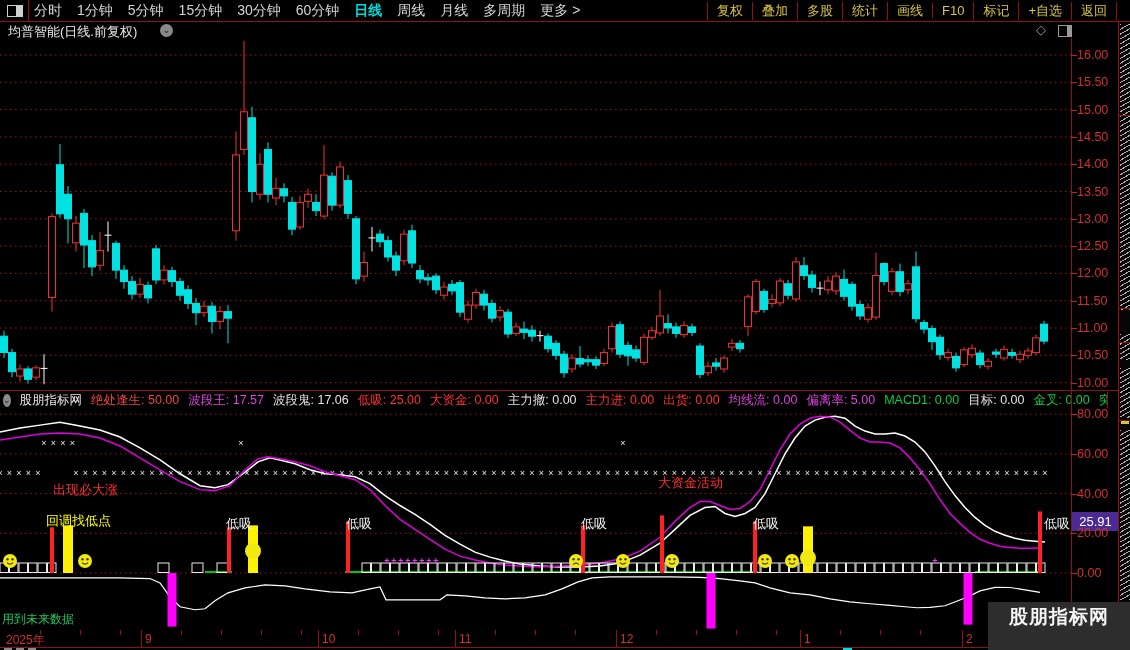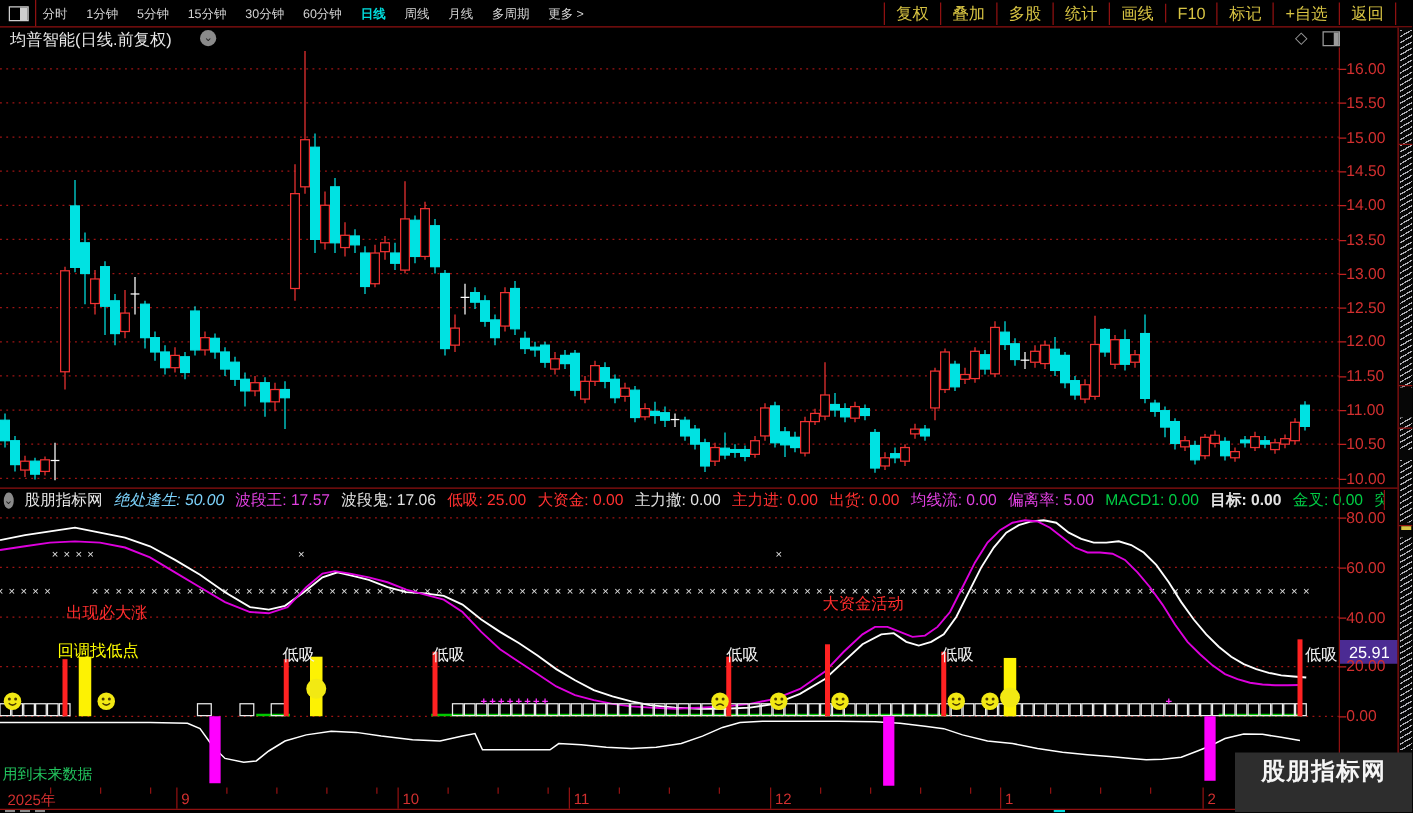--- a/index.html
+++ b/index.html
@@ -5,21 +5,21 @@
   html,body{margin:0;padding:0;background:#000;}
   #app{position:relative;width:1130px;height:650px;background:#000;overflow:hidden;
        font-family:"Liberation Sans","DejaVu Sans",sans-serif;}
   
   #toolbar{position:absolute;left:0;top:0;width:1130px;height:21px;background:#000;
            border-bottom:1px solid #8f1111;}
   #layout-cell{position:absolute;left:0;top:0;width:28px;height:21px;border-right:1px solid #8f1111;}
   #layout-glyph{position:absolute;left:7px;top:5px;width:14px;height:10px;border:1px solid #cfcfcf;}
   #layout-glyph i{position:absolute;right:0;top:0;width:6px;height:100%;background:#cfcfcf;}
   #periods{position:absolute;left:34px;top:0;height:21px;display:flex;align-items:center;gap:15px;}
-  .period{color:#d4d4d4;font-size:10px;white-space:nowrap;cursor:default;}
+  .period{color:#d4d4d4;font-size:14px;white-space:nowrap;cursor:default;}
   .period.active{color:#00dddd;font-weight:bold;}
   #tb-right{position:absolute;right:13px;top:0;height:21px;display:flex;align-items:center;}
   .tbtn{color:#d8c443;font-size:13px;padding:0 9px;border-left:1px solid #8f1111;white-space:nowrap;}
   .tbtn:last-child{border-right:1px solid #8f1111;}
   
   #titlebar{position:absolute;left:0;top:22px;width:1130px;height:16px;}
   #chart-title{position:absolute;left:8px;top:1px;color:#e8e8e8;font-size:13px;}
   .circle-chevron{display:inline-block;width:13px;height:13px;border-radius:50%;background:#8a8a8a;
       color:#1a1a1a;font-size:9px;line-height:12px;text-align:center;vertical-align:-2px;}
   #title-chevron{position:absolute;left:160px;top:2px;}
@@ -387,32 +387,32 @@
         <line x1="1036" x2="1036" y1="334.55199999999996" y2="355.3" stroke="#ee3232" stroke-width="1"></line>
         <rect x="1032.5" y="337.828" width="7" height="14.742000000000019" fill="#000" stroke="#ee3232" stroke-width="1"></rect>
         <line x1="1044" x2="1044" y1="320.902" y2="344.38000000000005" stroke="#00e2e2" stroke-width="1"></line>
         <rect x="1040.5" y="324.178" width="7" height="16.926000000000045" fill="#00e2e2" stroke="#00e2e2" stroke-width="1"></rect>
       </g>
     </svg>
 
   <div id="ind-header">
     <span class="circle-chevron">⌄</span>
     <span id="ind-site">股朋指标网</span>
-  <span class="ind-item" style="color: #7dd3fc; font-style: italic;">绝处逢生: 50.00</span>
+  <span class="ind-item" style="color: #ef4444;">绝处逢生: 50.00</span>
       <span class="ind-item" style="color: rgb(224, 64, 224);">波段王: 17.57</span>
       <span class="ind-item" style="color: rgb(226, 226, 226);">波段鬼: 17.06</span>
       <span class="ind-item" style="color: rgb(255, 48, 48);">低吸: 25.00</span>
       <span class="ind-item" style="color: rgb(255, 48, 48);">大资金: 0.00</span>
       <span class="ind-item" style="color: rgb(226, 226, 226);">主力撤: 0.00</span>
       <span class="ind-item" style="color: rgb(255, 48, 48);">主力进: 0.00</span>
       <span class="ind-item" style="color: rgb(255, 48, 48);">出货: 0.00</span>
       <span class="ind-item" style="color: rgb(224, 64, 224);">均线流: 0.00</span>
       <span class="ind-item" style="color: rgb(224, 64, 224);">偏离率: 5.00</span>
       <span class="ind-item" style="color: rgb(0, 204, 68);">MACD1: 0.00</span>
-      <span class="ind-item" style="color: rgb(226, 226, 226); font-weight: bold;">目标: 0.00</span>
+      <span class="ind-item" style="color: rgb(226, 226, 226);">目标: 0.00</span>
       <span class="ind-item" style="color: rgb(0, 204, 68);">金叉: 0.00</span>
       <span class="ind-item" style="color: rgb(0, 204, 68);">突破: 0.00</span>
     </div>
 
   <svg id="ind-svg" width="1071" height="222" style="top:408px" viewBox="0 408 1071 222">
       <line x1="0" x2="1071" y1="533.3" y2="533.3" stroke="#9e1414" stroke-width="1" stroke-dasharray="1.5 3.5"></line>
       <line x1="0" x2="1071" y1="493.6" y2="493.6" stroke="#9e1414" stroke-width="1" stroke-dasharray="1.5 3.5"></line>
       <line x1="0" x2="1071" y1="453.9" y2="453.9" stroke="#9e1414" stroke-width="1" stroke-dasharray="1.5 3.5"></line>
       <line x1="0" x2="1071" y1="414.2" y2="414.2" stroke="#9e1414" stroke-width="1" stroke-dasharray="1.5 3.5"></line>
       <line x1="0" x2="1071" y1="573" y2="573" stroke="#9e1414" stroke-width="1" stroke-dasharray="1.5 3.5"></line>

